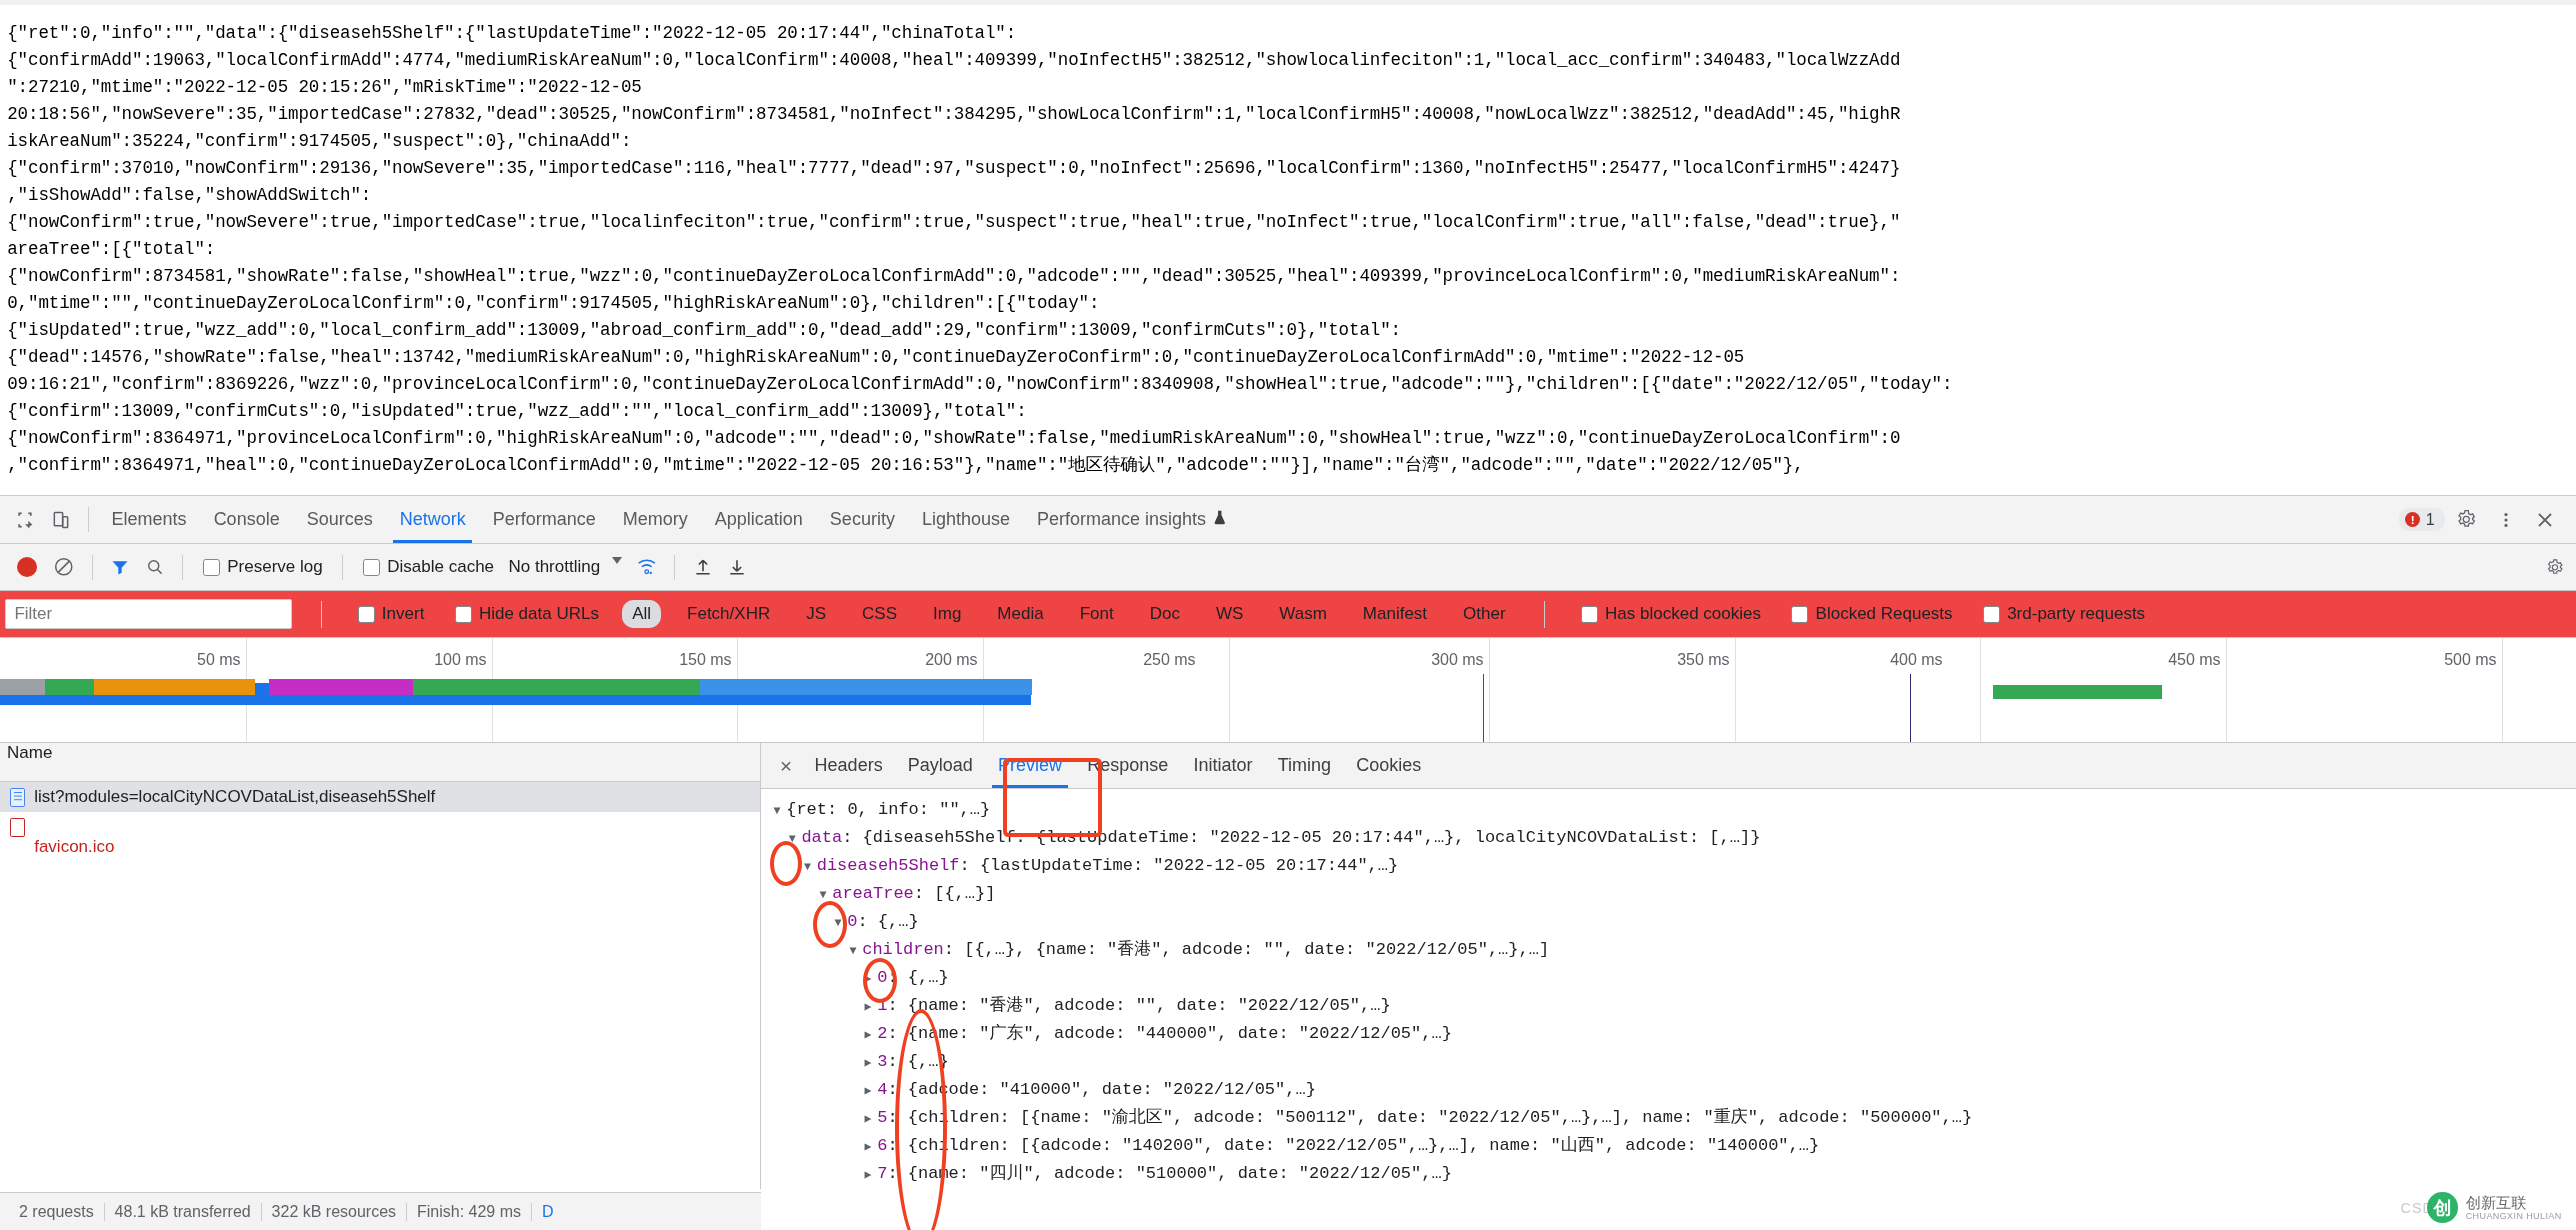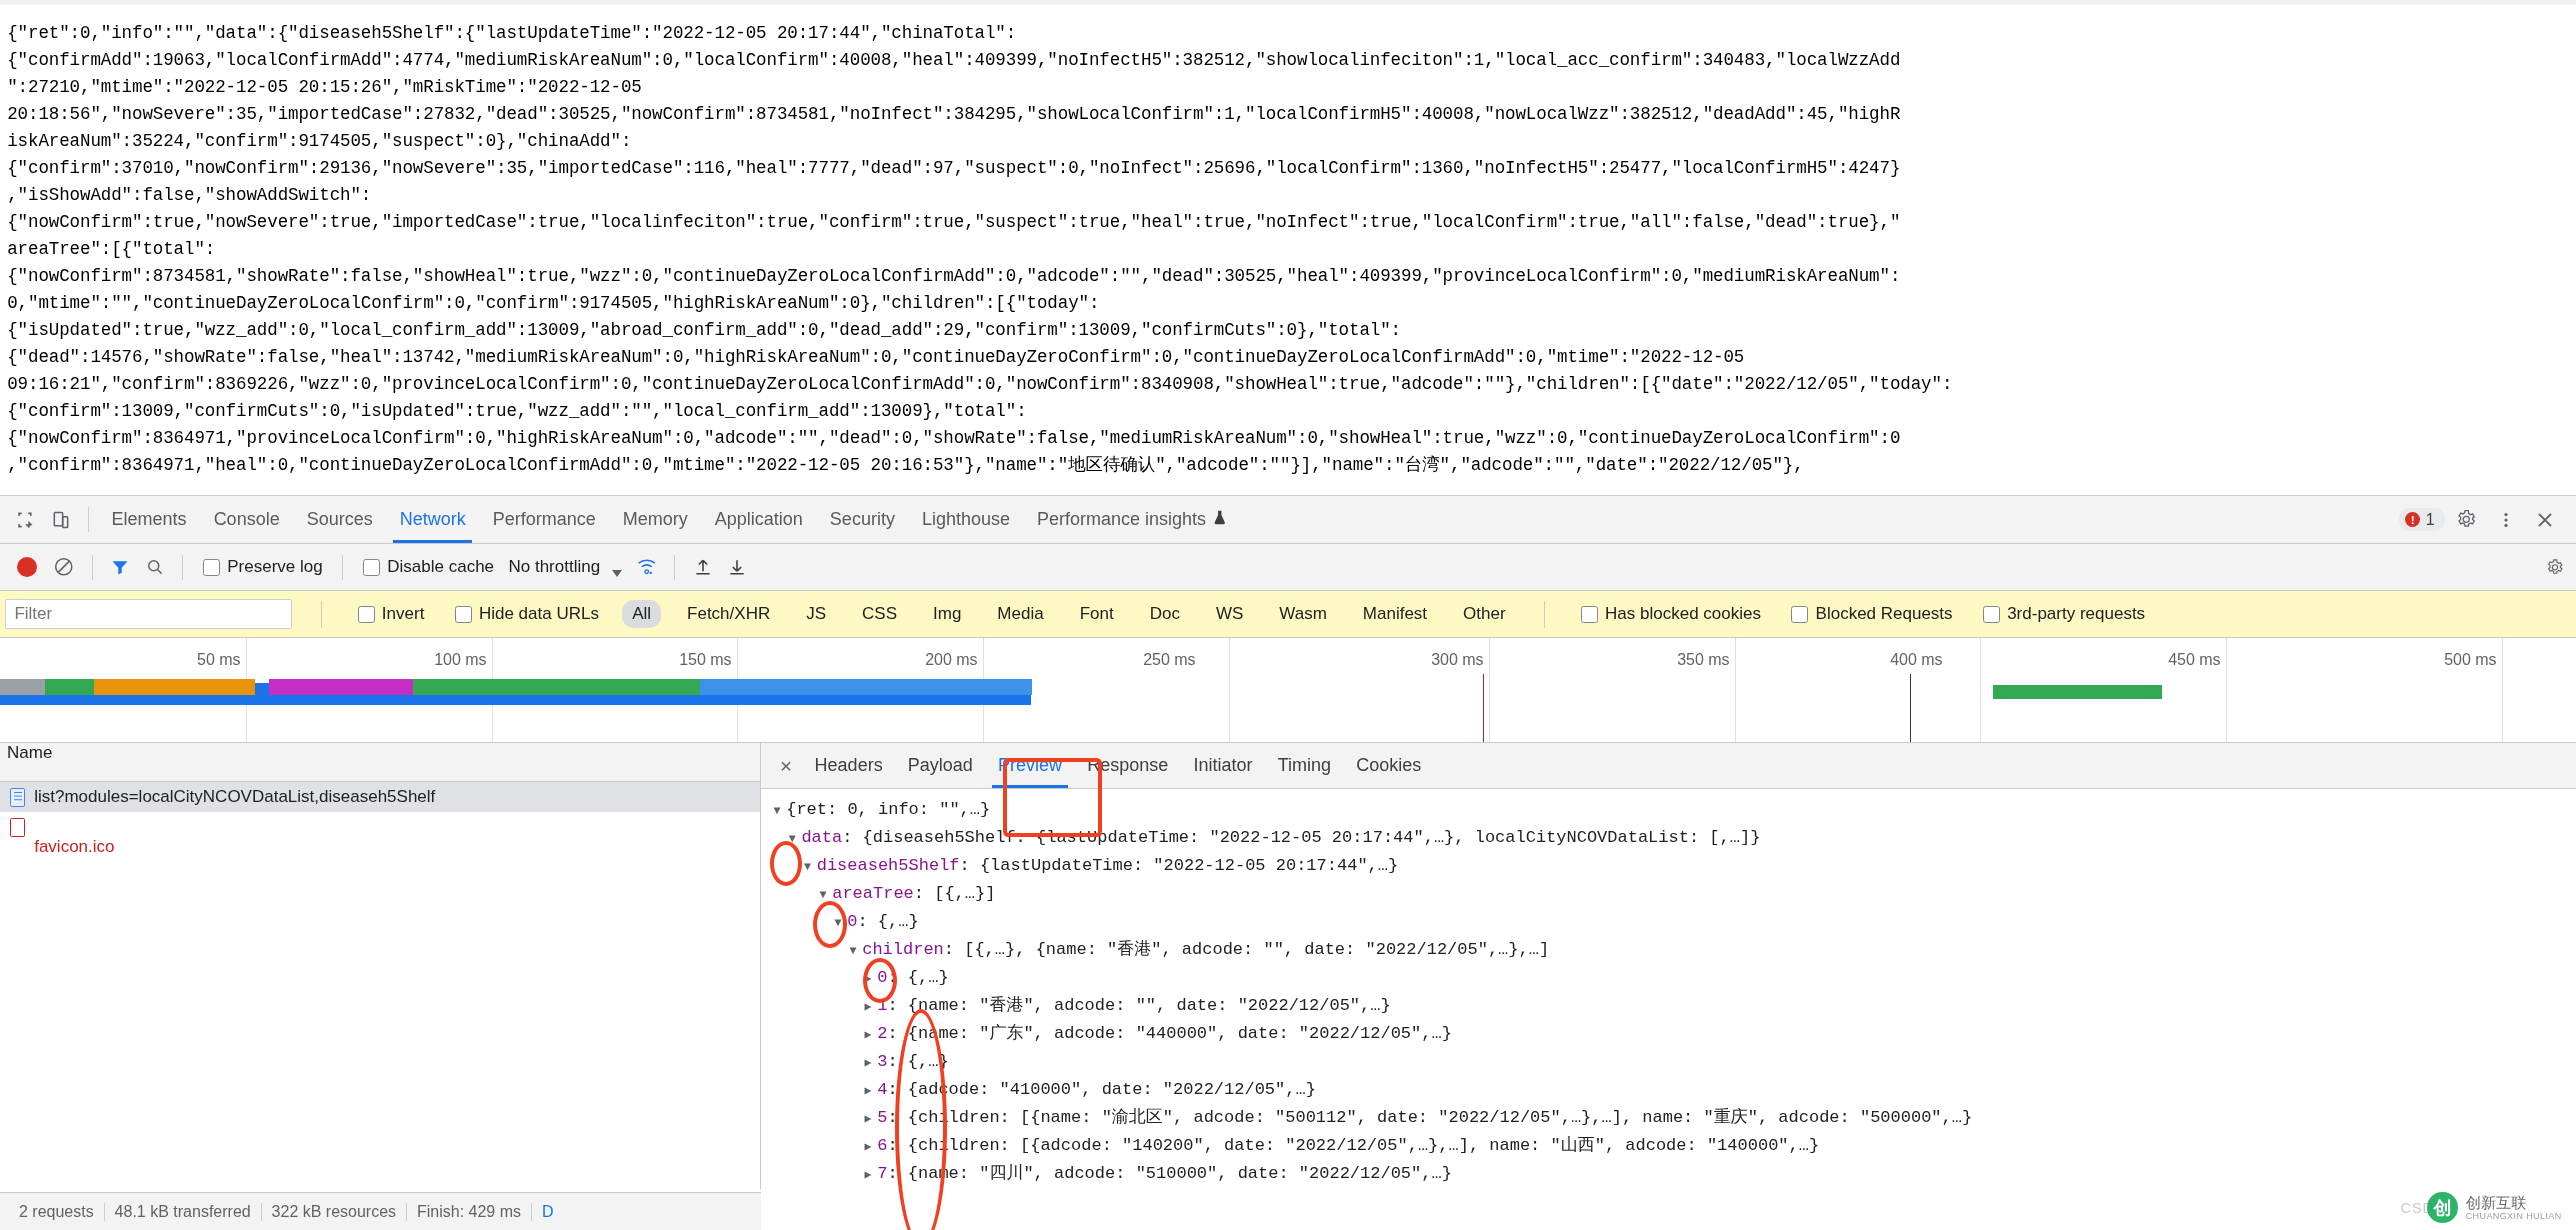--- a/index.html
+++ b/index.html
@@ -118,34 +118,34 @@
     font-size: 17px; color: #202124;
     margin: 0 7.2px; cursor: pointer; white-space: nowrap;
   }
   .cbox {
     width: 17px; height: 17px;
     border: 1.8px solid #80868b; border-radius: 2.7px;
     background: #fff;
     flex: none;
   }
   .throttle-sel {
-    display: flex; align-items: flex-end; gap: 12px;
+    display: flex; align-items: flex-start; gap: 12px;
     font-size: 17px; color: #202124;
     margin-left: 3.6px; cursor: pointer; white-space: nowrap;
   }
   .caret-down {
     width: 0; height: 0;
     border-left: 5.4px solid transparent; border-right: 5.4px solid transparent;
     border-top: 7.2px solid #5f6368;
   }
 
   
   .filter-bar {
     height: 47px;
-    background: #fef9c3;
+    background: #ef4444;
     border-bottom: 0.9px solid #cacaca;
     display: flex; align-items: center;
     padding-left: 5.4px;
     gap: 16px;
   }
   .filter-input {
     width: 287px; height: 30.5px;
     border: 0.9px solid #cdcdcd; border-radius: 1.8px;
     background: #fff;
     font-size: 17px; color: #9aa0a6;

